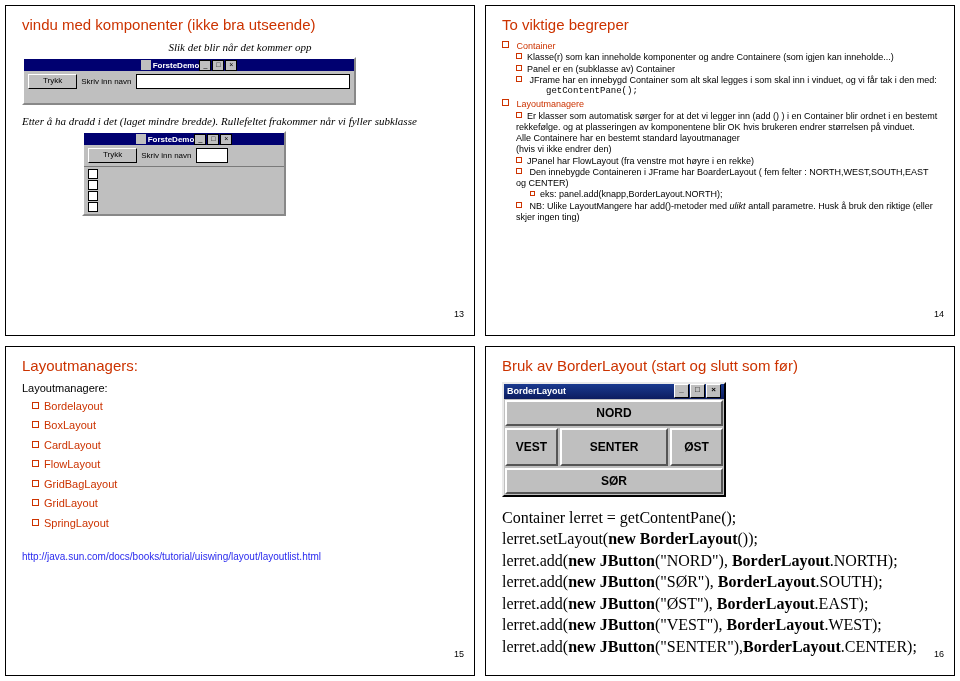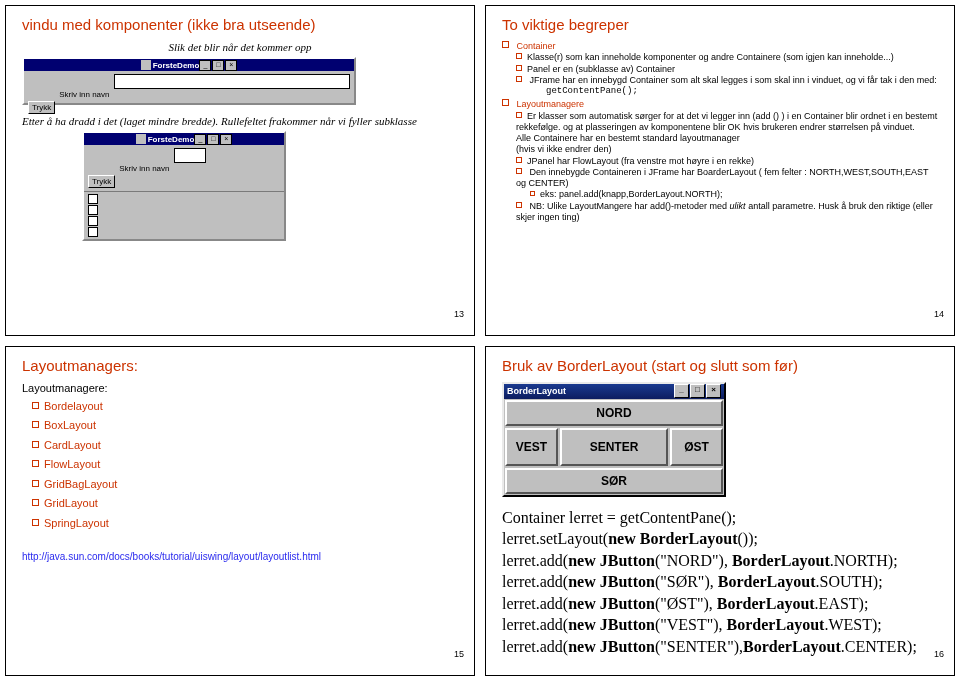--- a/index.html
+++ b/index.html
@@ -75,21 +75,21 @@
   .win-mock .titlebar .btns {
     display:flex;gap:1px;
   }
   .win-mock .titlebar .btns span{
     width:10px;height:9px;background:#bfbfbf;border:1px solid #000;font-size:7px;line-height:7px;text-align:center;color:#000;
   }
   .win-mock .body {
     padding:3px 4px;display:flex;gap:4px;
   }
   .win-btn {
-    background:#bfbfbf;border:1px solid #000;border-top-color:#fff;border-left-color:#fff;font-size:8px;padding:1px 3px;margin-top:27px;
+    background:#bfbfbf;border:1px solid #000;border-top-color:#fff;border-left-color:#fff;font-size:8px;padding:1px 14px;
   }
   .win-input {
     background:#fff;border:1px solid #000;height:13px;flex:1;
   }
   .win-mock-small {
     width: 200px;
     margin-left: 60px;
   }
   .win-extra {
     border-top:1px solid #7a7a7a; padding:2px 4px; font-size:7px; display:flex; flex-direction:column; gap:1px;

